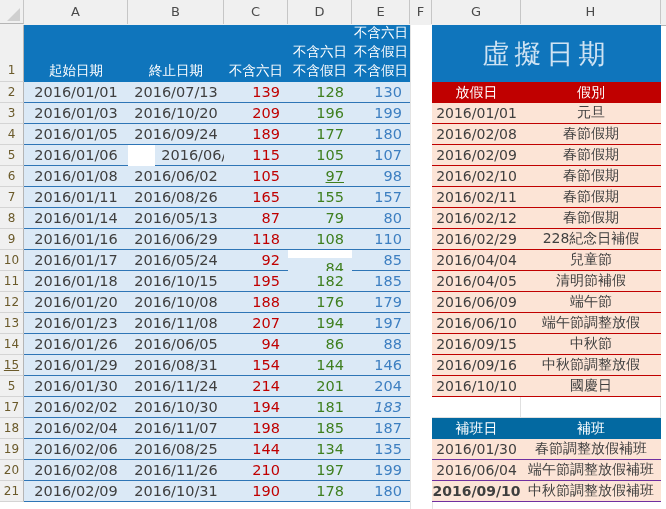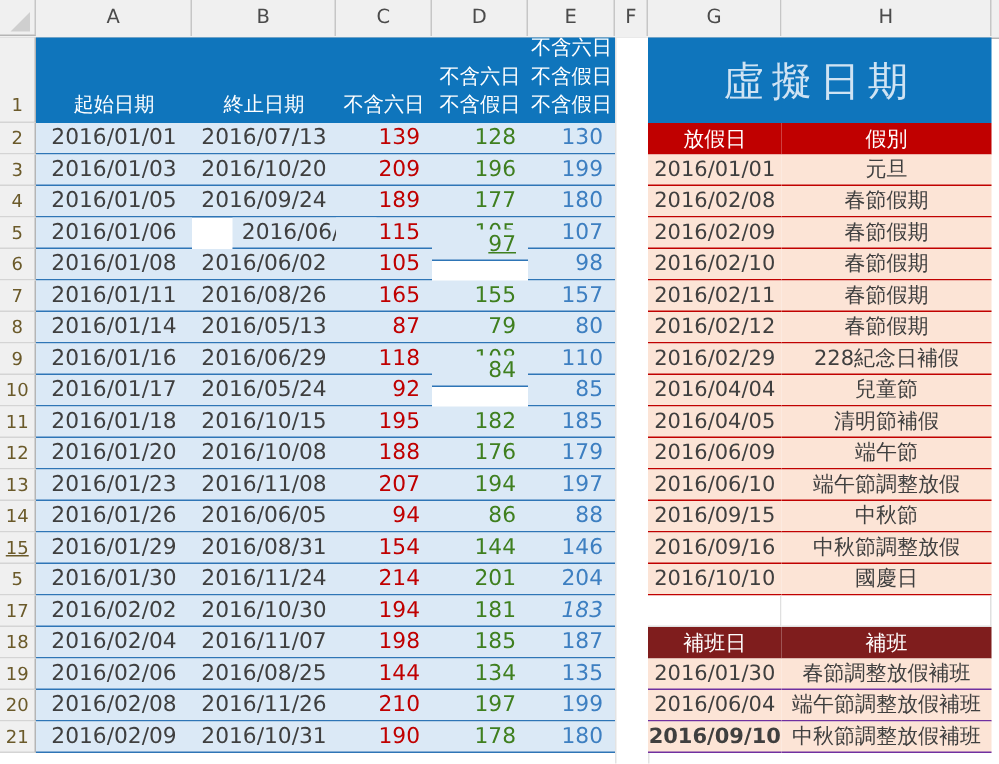--- a/index.html
+++ b/index.html
@@ -73,21 +73,21 @@
     font-size:27px;letter-spacing:5px;font-weight:normal;
   }
   .hol-head{
     background:#c00000;color:#ffffff;font-size:14px;
   }
   .hol-row{
     background:#fce4d6;color:#3f3f3f;font-size:14px;
     border-bottom:1px solid #c00000;
   }
   .mk-head{
-    background:#7f1d1d;color:#ffffff;font-size:14px;
+    background:#0369a1;color:#ffffff;font-size:14px;
   }
   .mk-row{
     background:#fce4d6;color:#3f3f3f;font-size:14px;
     border-bottom:1px solid #7030a0;
   }
   .blank-cell{background:#ffffff;border-right:1px solid #e0e0e0;border-bottom:1px solid #e0e0e0;}
   .gap-col{background:#ffffff;}
   .gridline-v{position:absolute;width:1px;background:#e3e3e3;}
 </style>
 </head>
@@ -165,41 +165,41 @@
       <div class="cell lt-data v-green c-right" style="left: 288px; width: 64px; top: 124px; height: 21px;">177</div>
       <div class="cell lt-data v-blue c-right" style="left: 352px; width: 58px; top: 124px; height: 21px;">180</div>
       <div class="cell lt-data lt-date c-center" style="left: 24px; width: 104px; top: 145px; height: 21px;">2016/01/06</div>
       <div class="cell lt-data lt-date c-center" style="left: 128px; width: 96px; top: 145px; height: 21px; margin-left: 27px;">2016/06/14</div>
       <div class="cell lt-data v-red c-right" style="left: 224px; width: 64px; top: 145px; height: 21px;">115</div>
       <div class="cell lt-data v-green c-right" style="left: 288px; width: 64px; top: 145px; height: 21px;">105</div>
       <div class="cell lt-data v-blue c-right" style="left: 352px; width: 58px; top: 145px; height: 21px;">107</div>
       <div class="cell lt-data lt-date c-center" style="left: 24px; width: 104px; top: 166px; height: 21px;">2016/01/08</div>
       <div class="cell lt-data lt-date c-center" style="left: 128px; width: 96px; top: 166px; height: 21px;">2016/06/02</div>
       <div class="cell lt-data v-red c-right" style="left: 224px; width: 64px; top: 166px; height: 21px;">105</div>
-      <div class="cell lt-data v-green c-right" style="left: 288px; width: 64px; top: 153px; height: 21px; text-decoration: underline;">97</div>
+      <div class="cell lt-data v-green c-right" style="left: 288px; width: 64px; top: 166px; height: 21px; text-decoration: underline;">97</div>
       <div class="cell lt-data v-blue c-right" style="left: 352px; width: 58px; top: 166px; height: 21px;">98</div>
       <div class="cell lt-data lt-date c-center" style="left: 24px; width: 104px; top: 187px; height: 21px;">2016/01/11</div>
       <div class="cell lt-data lt-date c-center" style="left: 128px; width: 96px; top: 187px; height: 21px;">2016/08/26</div>
       <div class="cell lt-data v-red c-right" style="left: 224px; width: 64px; top: 187px; height: 21px;">165</div>
       <div class="cell lt-data v-green c-right" style="left: 288px; width: 64px; top: 187px; height: 21px;">155</div>
       <div class="cell lt-data v-blue c-right" style="left: 352px; width: 58px; top: 187px; height: 21px;">157</div>
       <div class="cell lt-data lt-date c-center" style="left: 24px; width: 104px; top: 208px; height: 21px;">2016/01/14</div>
       <div class="cell lt-data lt-date c-center" style="left: 128px; width: 96px; top: 208px; height: 21px;">2016/05/13</div>
       <div class="cell lt-data v-red c-right" style="left: 224px; width: 64px; top: 208px; height: 21px;">87</div>
       <div class="cell lt-data v-green c-right" style="left: 288px; width: 64px; top: 208px; height: 21px;">79</div>
       <div class="cell lt-data v-blue c-right" style="left: 352px; width: 58px; top: 208px; height: 21px;">80</div>
       <div class="cell lt-data lt-date c-center" style="left: 24px; width: 104px; top: 229px; height: 21px;">2016/01/16</div>
       <div class="cell lt-data lt-date c-center" style="left: 128px; width: 96px; top: 229px; height: 21px;">2016/06/29</div>
       <div class="cell lt-data v-red c-right" style="left: 224px; width: 64px; top: 229px; height: 21px;">118</div>
       <div class="cell lt-data v-green c-right" style="left: 288px; width: 64px; top: 229px; height: 21px;">108</div>
       <div class="cell lt-data v-blue c-right" style="left: 352px; width: 58px; top: 229px; height: 21px;">110</div>
       <div class="cell lt-data lt-date c-center" style="left: 24px; width: 104px; top: 250px; height: 21px;">2016/01/17</div>
       <div class="cell lt-data lt-date c-center" style="left: 128px; width: 96px; top: 250px; height: 21px;">2016/05/24</div>
       <div class="cell lt-data v-red c-right" style="left: 224px; width: 64px; top: 250px; height: 21px;">92</div>
-      <div class="cell lt-data v-green c-right" style="left: 288px; width: 64px; top: 237px; height: 21px; text-align: center;">84</div>
+      <div class="cell lt-data v-green c-right" style="left: 288px; width: 64px; top: 258px; height: 21px; text-align: center;">84</div>
       <div class="cell lt-data v-blue c-right" style="left: 352px; width: 58px; top: 250px; height: 21px;">85</div>
       <div class="cell lt-data lt-date c-center" style="left: 24px; width: 104px; top: 271px; height: 21px;">2016/01/18</div>
       <div class="cell lt-data lt-date c-center" style="left: 128px; width: 96px; top: 271px; height: 21px;">2016/10/15</div>
       <div class="cell lt-data v-red c-right" style="left: 224px; width: 64px; top: 271px; height: 21px;">195</div>
       <div class="cell lt-data v-green c-right" style="left: 288px; width: 64px; top: 271px; height: 21px;">182</div>
       <div class="cell lt-data v-blue c-right" style="left: 352px; width: 58px; top: 271px; height: 21px;">185</div>
       <div class="cell lt-data lt-date c-center" style="left: 24px; width: 104px; top: 292px; height: 21px;">2016/01/20</div>
       <div class="cell lt-data lt-date c-center" style="left: 128px; width: 96px; top: 292px; height: 21px;">2016/10/08</div>
       <div class="cell lt-data v-red c-right" style="left: 224px; width: 64px; top: 292px; height: 21px;">188</div>
       <div class="cell lt-data v-green c-right" style="left: 288px; width: 64px; top: 292px; height: 21px;">176</div>

